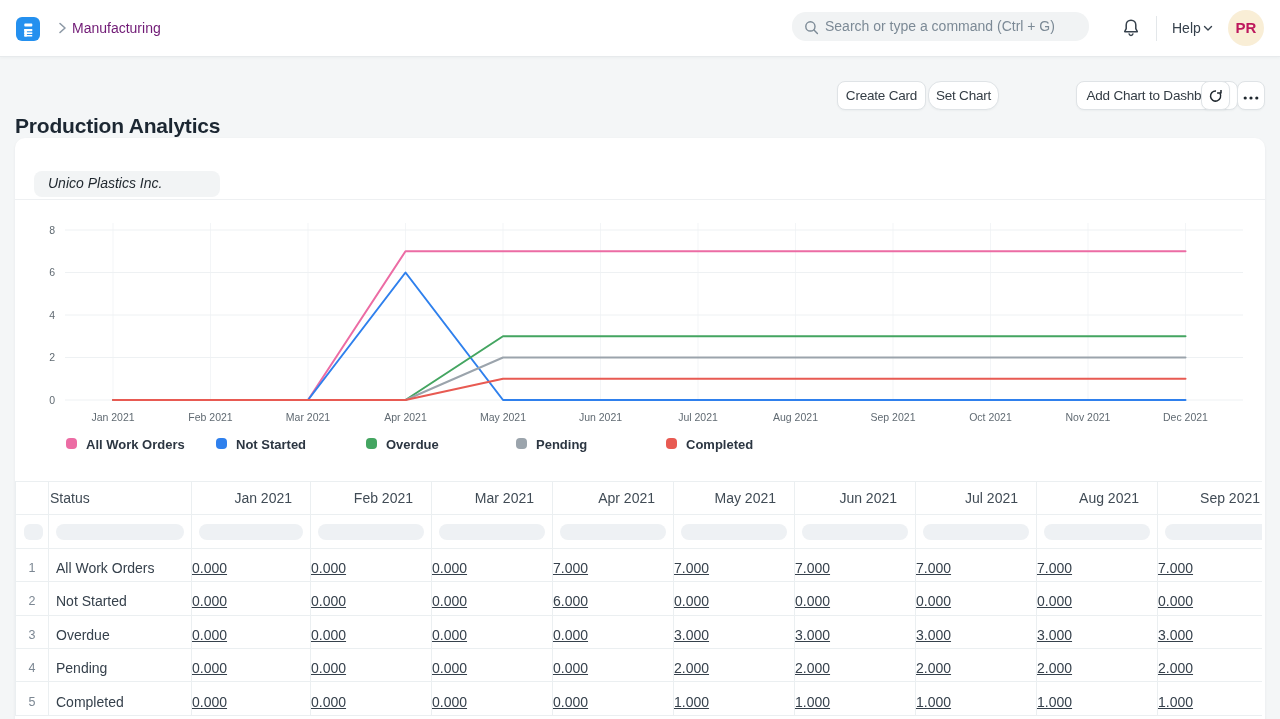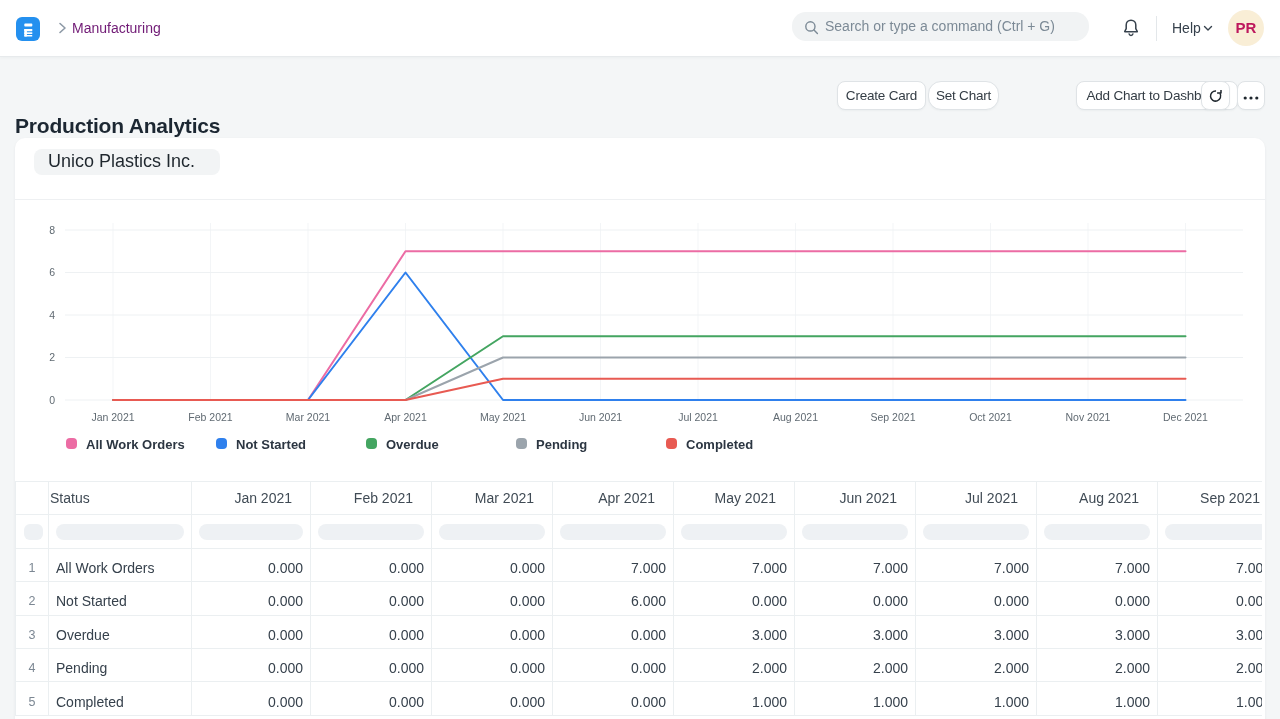--- a/index.html
+++ b/index.html
@@ -18,30 +18,30 @@
 #help { position:absolute; left:1172px; top:0; height:57px; line-height:57px; font-size:14px; color:#36414c; }
 #help-chev { position:absolute; left:1203px; top:25px; }
 #avatar { position:absolute; left:1228px; top:10px; width:36px; height:36px; border-radius:50%; background:#f9eed6; color:#be185d; font-size:15px; font-weight:bold; text-align:center; line-height:36px; }
 
 
 #pagetitle { position:absolute; left:15px; top:84px; font-size:21px; font-weight:bold; color:#1c2732; letter-spacing:-0.2px;margin-top:30px; }
 .btn { position:absolute; top:81px; height:29px; background:#fff; border:1px solid #dfe3e6; border-radius:8px; font-size:13.5px; letter-spacing:-0.2px; color:#333c44; text-align:center; line-height:27px; box-shadow:0 1px 2px rgba(25,39,52,0.04); }
 
 
 #card { position:absolute; left:15px; top:138px; width:1250px; height:600px; background:#fff; border-radius:10px 10px 0 0; box-shadow:0 1px 3px rgba(25,39,52,0.06); }
-.finput { position:absolute; top:11px; height:26px; width:186px; background:#f2f4f5; border-radius:8px; font-size:18px; color:#1f272e; line-height:24px; padding-left:14px; }
+.finput { position:absolute; top:33px; height:26px; width:186px; background:#f2f4f5; border-radius:8px; font-size:14px; color:#1f272e; line-height:24px; padding-left:14px;font-style:italic; }
 #fdivider { position:absolute; left:0; top:61px; width:1250px; height:1px; background:#eef0f2; }
 
 
 #tablewrap { position:absolute; left:0; top:343px; width:1247px; overflow:hidden; }
 table { border-collapse:collapse; table-layout:fixed; width:1263px; background:#fff; }
 td, th { border:1px solid #ebeff1; font-weight:normal; overflow:hidden; white-space:nowrap; }
 th { height:33.4px; font-size:14px; color:#404b55; }
 td { height:33.4px; font-size:14px; color:#36414c; } tr.datarow td { padding-top:6px; }
-.cnum { text-align:right; padding-right:7px; }
+.cnum { padding-right:7px;text-decoration:underline; }
 .hnum { text-align:right; padding-right:18px; }
 .rownum { text-align:center; color:#7c8793; font-size:12.5px; }
 .cstat { text-align:left; padding-left:7px; } .hstat { text-align:left; padding-left:1px; }
 .pill { height:16px; background:#eef1f4; border-radius:8px; margin:0 7px; }
 .pillsm { height:16px; width:19px; background:#eef1f4; border-radius:6px; margin-left:8px; }
 </style>
 </head>
 <body>
 
 <div id="navbar">

